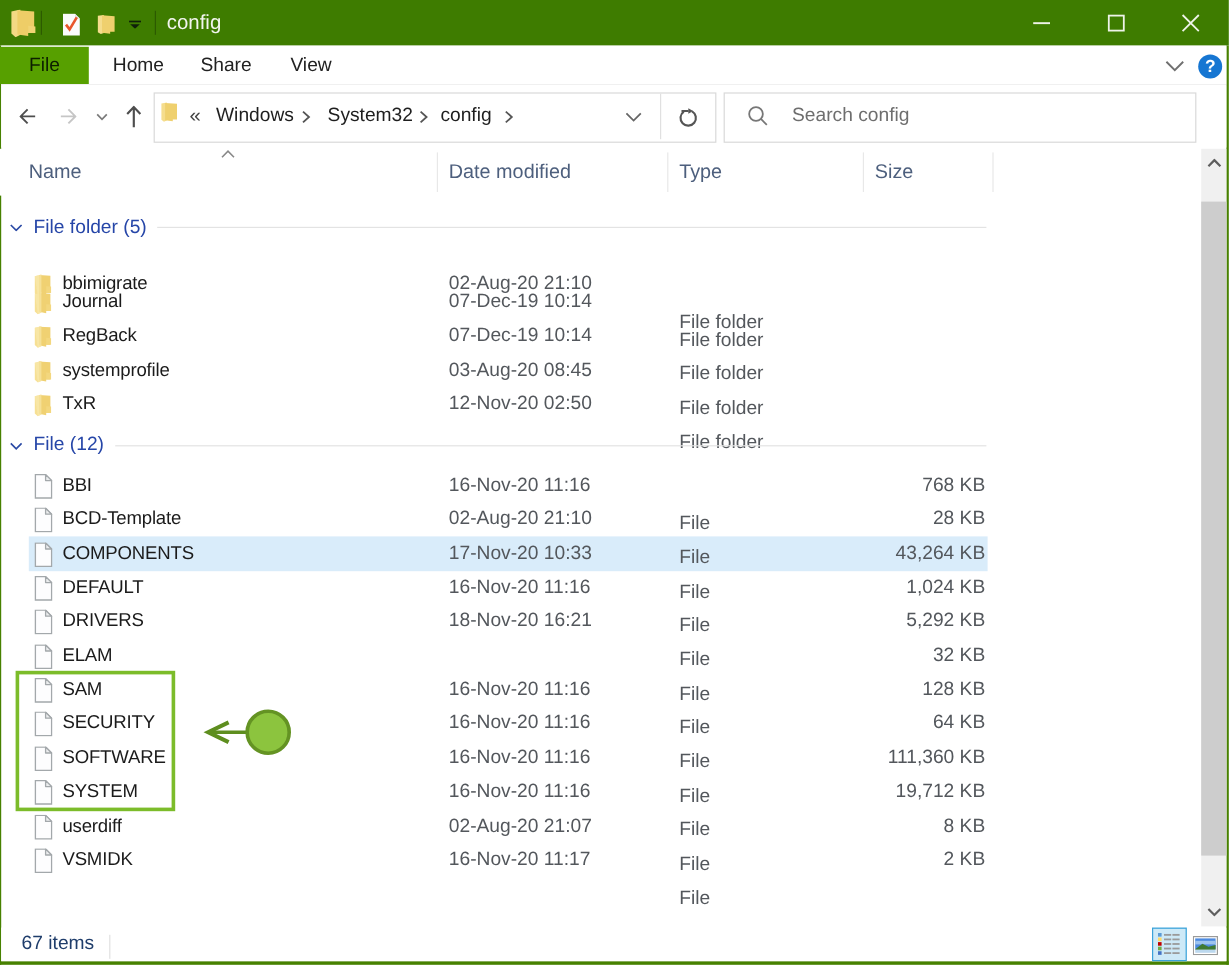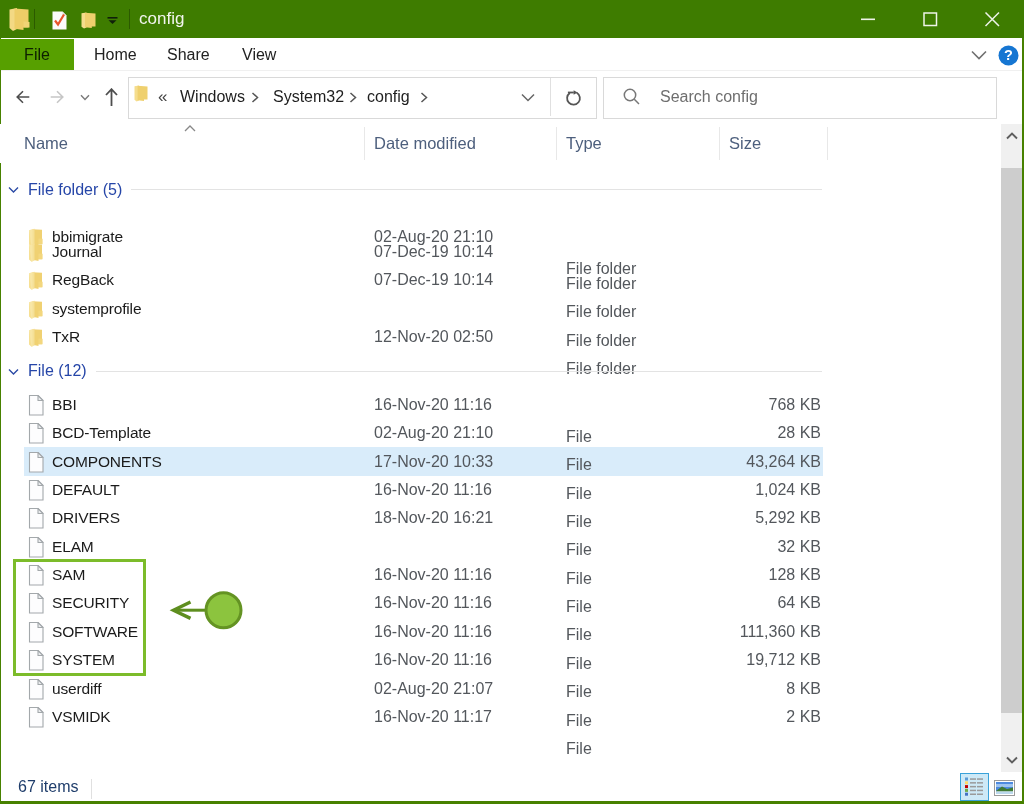--- a/index.html
+++ b/index.html
@@ -209,20 +209,21 @@
         <span class="ty">File folder</span>
       </div>
 <div class="abs row" style="top:294.5px;padding-left:15px;">
         <svg class="abs" style="left:28px;top:5px;" width="15" height="19" viewBox="0 0 15 19">
           <path d="M1 2.2 L6.5 0.8 L6.5 17.5 L3.5 18.8 L1 16.5 Z" fill="#f7e094"></path>
           <path d="M4.5 1.2 L14 1.8 L14 16.2 L10.5 16.2 L10.5 18 L4.5 16.8 Z" fill="#f0d172"></path>
           <path d="M10.5 10.5 L14.6 10.8 L14.6 16.2 L10.5 16.2 Z" fill="#f3d77e"></path>
           <path d="M1 2.2 L6.5 0.8 L6.5 17.5 L3.5 18.8 Z" fill="#f8e9b0" opacity="0.6"></path>
         </svg>
         <span class="nm">systemprofile</span>
+        <span class="dt">03-Aug-20 08:45</span>
         <span class="ty">File folder</span>
       </div>
 <div class="abs row" style="top:322.5px;">
         <svg class="abs" style="left:28px;top:5px;" width="15" height="19" viewBox="0 0 15 19">
           <path d="M1 2.2 L6.5 0.8 L6.5 17.5 L3.5 18.8 L1 16.5 Z" fill="#f7e094"></path>
           <path d="M4.5 1.2 L14 1.8 L14 16.2 L10.5 16.2 L10.5 18 L4.5 16.8 Z" fill="#f0d172"></path>
           <path d="M10.5 10.5 L14.6 10.8 L14.6 16.2 L10.5 16.2 Z" fill="#f3d77e"></path>
           <path d="M1 2.2 L6.5 0.8 L6.5 17.5 L3.5 18.8 Z" fill="#f8e9b0" opacity="0.6"></path>
         </svg>
         <span class="nm">TxR</span>

